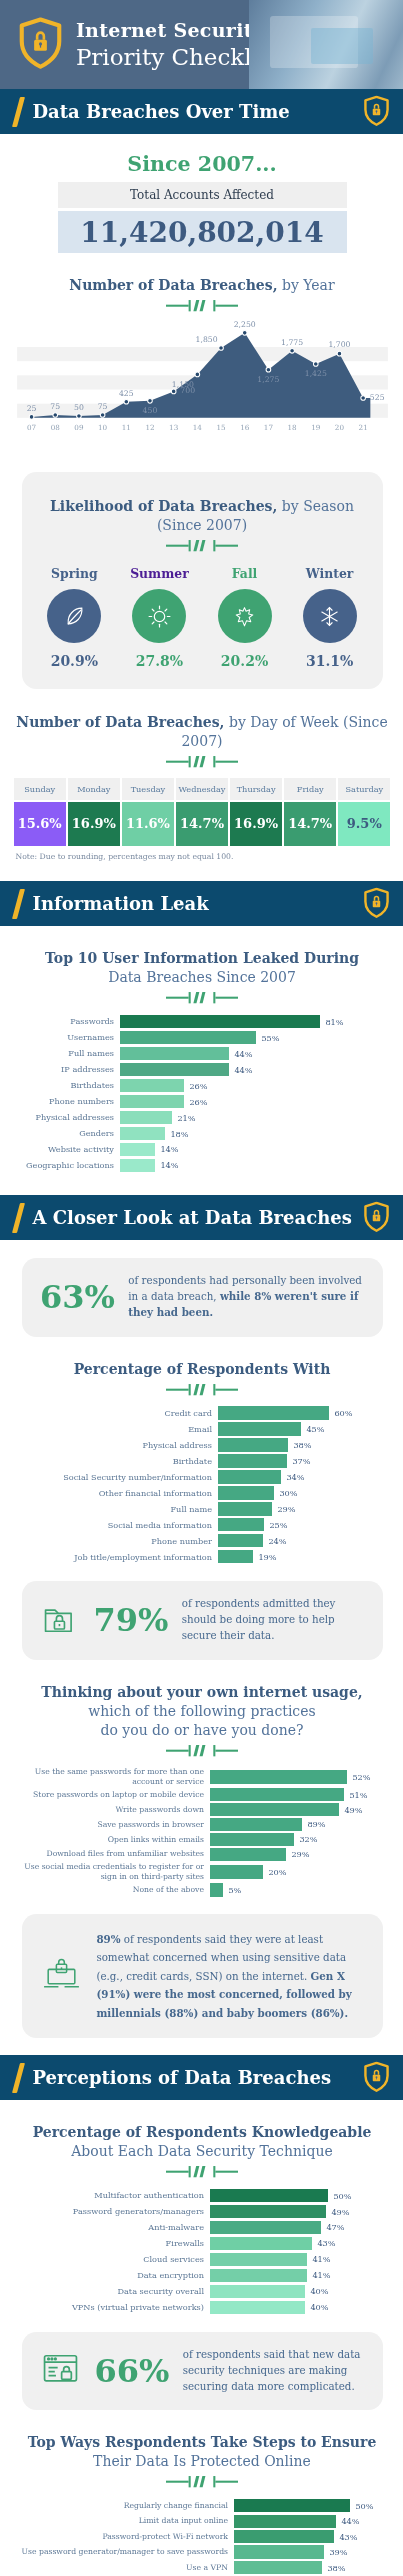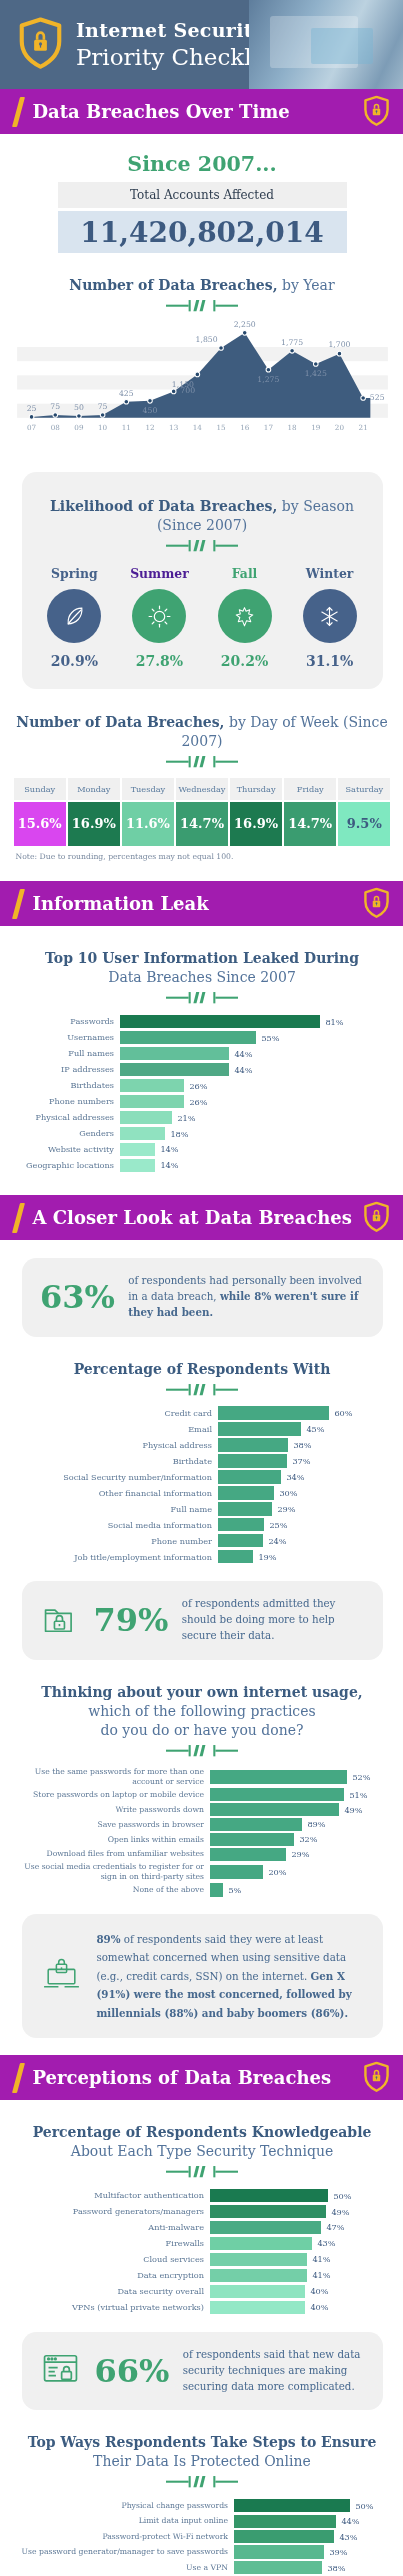--- a/index.html
+++ b/index.html
@@ -10,21 +10,21 @@
   .main-header{height:89px;background:#4e6886;position:relative;display:flex;align-items:center;padding-left:17.5px;box-sizing:border-box;}
   .photo{position:absolute;right:0;top:0;width:155px;height:89px;background:linear-gradient(115deg,#5e7d9c 0%,#8fb0c9 35%,#bcd2e0 60%,#7d9cb6 85%,#9fb9cc 100%);}
   .photo .ph1{position:absolute;left:20.6px;top:15.5px;width:88px;height:52px;background:rgba(255,255,255,.25);border-radius:3.1px;}
   .photo .ph2{position:absolute;left:62px;top:28px;width:62px;height:36px;background:rgba(120,180,210,.45);border-radius:2.1px;}
   .title-block{margin-left:13.4px;}
   .t1{font-size:19px;font-weight:700;color:#fff;letter-spacing:0.3px;}
   .t2{font-size:23px;font-weight:400;color:#fff;margin-top:2.1px;}
   .hslash{width:6.2px;height:58px;background:#f0b429;transform:skewX(-16deg);margin-left:18.5px;border-radius:1px;}
 
   
-  .band{height:45px;background:#a21caf;display:flex;align-items:center;padding:0 15.5px;box-sizing:border-box;position:relative;}
+  .band{height:45px;background:#0c4a6e;display:flex;align-items:center;padding:0 15.5px;box-sizing:border-box;position:relative;}
   .band .slash{width:4.6px;height:30px;background:#f0b429;transform:skewX(-15deg);margin-right:12.4px;border-radius:1px;flex:none;}
   .band h2{color:#fff;font-size:18px;font-weight:700;margin:0;}
   .band .shield{position:absolute;right:14.4px;top:50%;transform:translateY(-50%);}
   .since{font-size:20.6px;font-weight:700;color:#3fa372;text-align:center;margin:17.5px 0 6.2px;}
   .box-label{width:289px;margin:0 auto;background:#efefef;font-size:12px;color:#2e3d4f;text-align:center;padding:6.2px 0;}
   .box-number{width:289px;margin:3.1px auto 0;background:#d9e4ef;font-size:28px;font-weight:700;color:#3d5a80;text-align:center;padding:4.6px 0;}
   .chart-h{text-align:center;font-size:14px;margin-top:23px;line-height:1.35;}
   .chart-h .b{font-weight:700;color:#3c5c80;}
   .chart-h .r{font-weight:400;color:#53739a;}
   .divider{display:flex;justify-content:center;margin:4.1px auto 2.1px;height:13.4px;}
@@ -269,21 +269,21 @@
             <rect x="56" y="2" width="6" height="22" transform="skewX(-14)" transform-origin="59 13"></rect>
             <rect x="68" y="2" width="6" height="22" transform="skewX(-14)" transform-origin="71 13"></rect>
             <rect x="92" y="2" width="4" height="22"></rect>
             <rect x="96" y="11" width="44" height="4"></rect>
           </g>
         </svg>
       </div>
     <div class="dow-table">
         <div class="dow-col">
           <div class="dow-head">Sunday</div>
-          <div class="dow-val" style="background: #d946ef; color: rgb(255, 255, 255);">15.6%</div>
+          <div class="dow-val" style="background: #8b5cf6; color: rgb(255, 255, 255);">15.6%</div>
         </div>
         <div class="dow-col">
           <div class="dow-head">Monday</div>
           <div class="dow-val" style="background: rgb(29, 122, 80); color: rgb(255, 255, 255);">16.9%</div>
         </div>
         <div class="dow-col">
           <div class="dow-head">Tuesday</div>
           <div class="dow-val" style="background: rgb(111, 207, 165); color: rgb(255, 255, 255);">11.6%</div>
         </div>
         <div class="dow-col">
@@ -570,21 +570,21 @@
           <path d="M30 3 L55 11 V32 C55 48 44 59 30 66 C16 59 5 48 5 32 V11 Z" fill="none" stroke="#f0b429" stroke-width="5.5" stroke-linejoin="round"></path>
           <rect x="21.5" y="30" width="17" height="14.5" rx="2" fill="#f0b429"></rect>
           <path d="M25.5 30 v-5 a4.5 4.5 0 0 1 9 0 v5" fill="none" stroke="#f0b429" stroke-width="3.5"></path>
           <circle cx="30" cy="35.5" r="2.1" fill="#4a6585"></circle>
           <rect x="29.2" y="36.5" width="1.6" height="4" fill="#4a6585"></rect>
         </svg></span>
   </section>
 
   <div class="chart-h">
     <span class="b">Percentage of Respondents Knowledgeable</span><br>
-    <span class="r">About Each Type Security Technique</span>
+    <span class="r">About Each Data Security Technique</span>
   </div>
   <div class="divider">
       <svg width="72" height="13.4" viewBox="0 0 140 26">
         <g fill="#3fa372">
           <rect x="0" y="11" width="44" height="4"></rect>
           <rect x="44" y="2" width="4" height="22"></rect>
           <rect x="56" y="2" width="6" height="22" transform="skewX(-14)" transform-origin="59 13"></rect>
           <rect x="68" y="2" width="6" height="22" transform="skewX(-14)" transform-origin="71 13"></rect>
           <rect x="92" y="2" width="4" height="22"></rect>
           <rect x="96" y="11" width="44" height="4"></rect>
@@ -662,21 +662,21 @@
           <rect x="44" y="2" width="4" height="22"></rect>
           <rect x="56" y="2" width="6" height="22" transform="skewX(-14)" transform-origin="59 13"></rect>
           <rect x="68" y="2" width="6" height="22" transform="skewX(-14)" transform-origin="71 13"></rect>
           <rect x="92" y="2" width="4" height="22"></rect>
           <rect x="96" y="11" width="44" height="4"></rect>
         </g>
       </svg>
     </div>
   <div class="bars c-ways">
       <div class="brow">
-        <div class="blabel">Physical change passwords</div>
+        <div class="blabel">Regularly change financial</div>
         <div class="bbar" style="width: 116px; background: rgb(26, 122, 80);"></div>
         <div class="bval">50%</div>
       </div>
       <div class="brow">
         <div class="blabel">Limit data input online</div>
         <div class="bbar" style="width: 102px; background: rgb(53, 150, 104);"></div>
         <div class="bval">44%</div>
       </div>
       <div class="brow">
         <div class="blabel">Password-protect Wi-Fi network</div>

